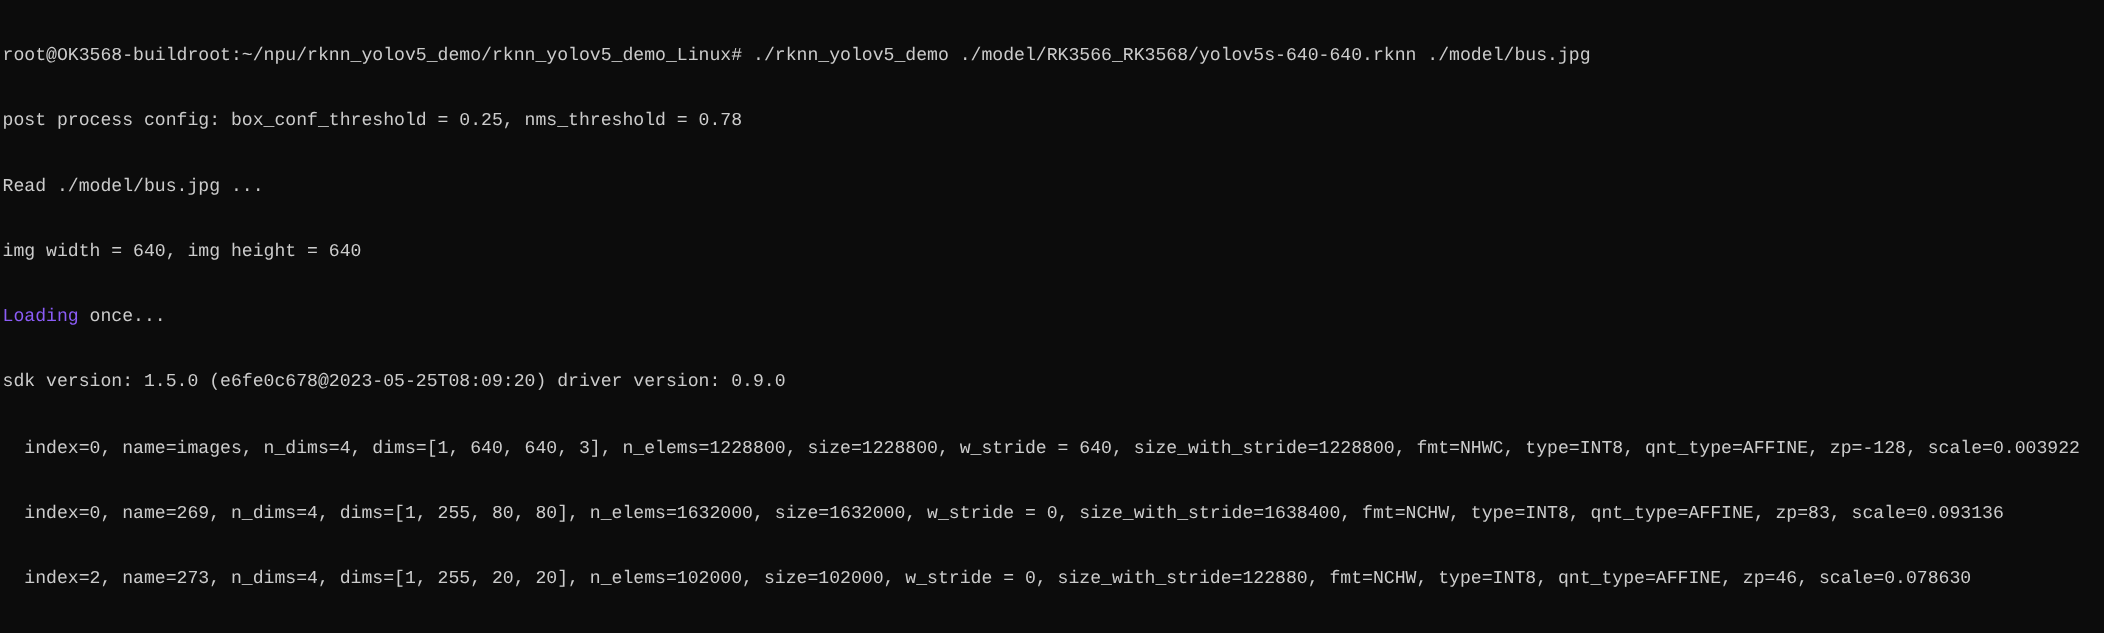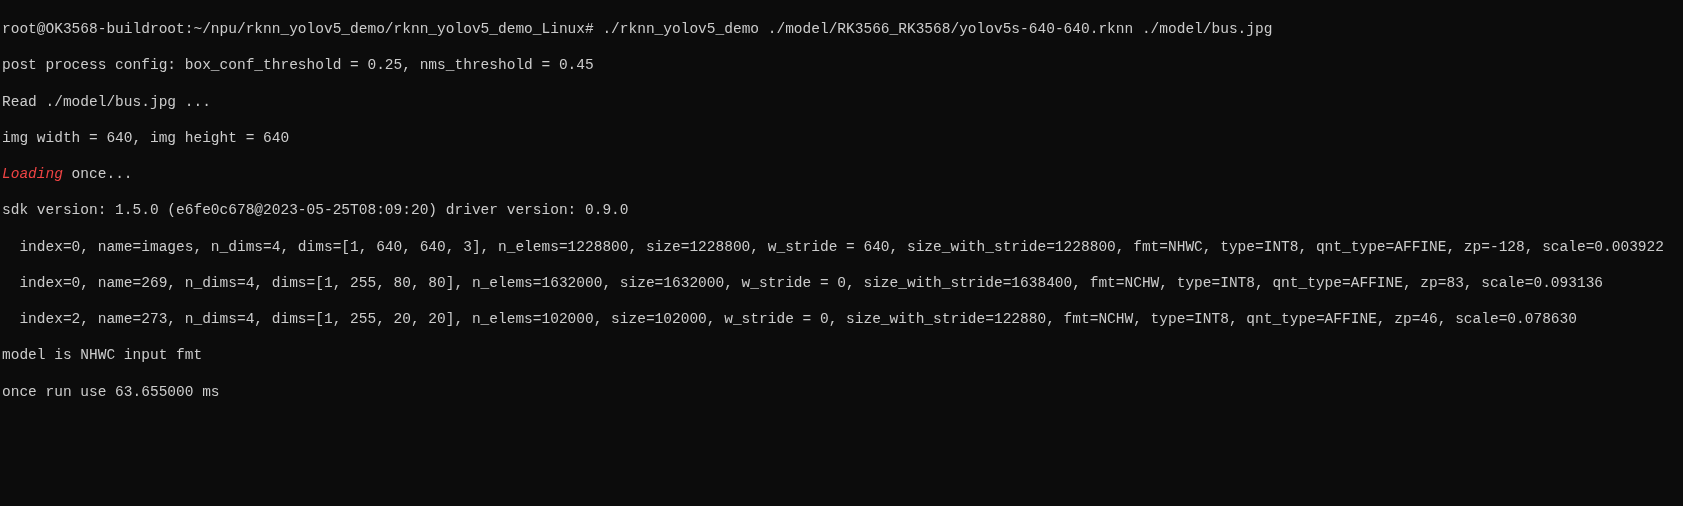--- a/index.html
+++ b/index.html
@@ -12,29 +12,29 @@
     line-height: 1.25;
     width: 1683px;
     min-height: 506px;
     overflow: hidden;
   }
   .term {
     padding: 2px 2px;
     white-space: pre-wrap;
     word-break: break-all;
   }
-  .line { display: block; }
-  .cyan { color: #ef4444; font-style: italic; }
+  .line { display: block; margin-top: 16px; }
+  .cyan { color: #8b5cf6; }
 </style>
 </head>
 <body>
 
 <div class="term">
 <span class="line"><span>root@OK3568-buildroot:~/npu/rknn_yolov5_demo/rknn_yolov5_demo_Linux#</span> <span>./rknn_yolov5_demo ./model/RK3566_RK3568/yolov5s-640-640.rknn ./model/bus.jpg</span></span>
-<span class="line">post process config: box_conf_threshold = 0.25, nms_threshold = 0.45</span>
+<span class="line">post process config: box_conf_threshold = 0.25, nms_threshold = 0.78</span>
 <span class="line">Read ./model/bus.jpg ...</span>
 <span class="line">img width = 640, img height = 640</span>
 <span class="line"><span class="cyan">Loading</span><span> once...</span></span>
 <span class="line">sdk version: 1.5.0 (e6fe0c678@2023-05-25T08:09:20) driver version: 0.9.0</span>
 <span class="line">  index=0, name=images, n_dims=4, dims=[1, 640, 640, 3], n_elems=1228800, size=1228800, w_stride = 640, size_with_stride=1228800, fmt=NHWC, type=INT8, qnt_type=AFFINE, zp=-128, scale=0.003922</span>
 <span class="line">  index=0, name=269, n_dims=4, dims=[1, 255, 80, 80], n_elems=1632000, size=1632000, w_stride = 0, size_with_stride=1638400, fmt=NCHW, type=INT8, qnt_type=AFFINE, zp=83, scale=0.093136</span>
 <span class="line">  index=2, name=273, n_dims=4, dims=[1, 255, 20, 20], n_elems=102000, size=102000, w_stride = 0, size_with_stride=122880, fmt=NCHW, type=INT8, qnt_type=AFFINE, zp=46, scale=0.078630</span>
 <span class="line">model is NHWC input fmt</span>
 <span class="line">once run use 63.655000 ms</span>
 

